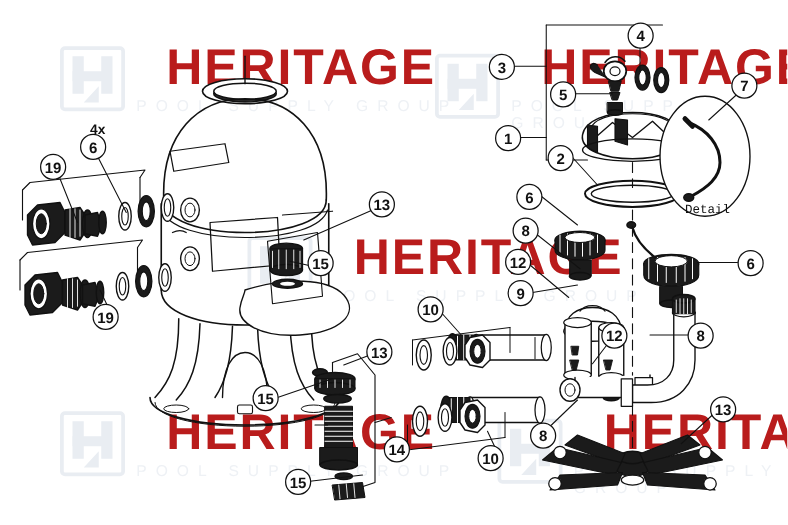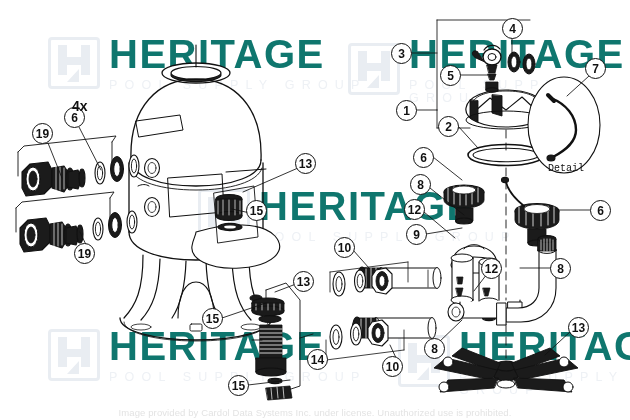--- a/index.html
+++ b/index.html
@@ -50,21 +50,22 @@
     position:absolute;left:16px;bottom:4px;
     width:0;height:0;display:block;
     border-left:12px solid transparent;
     border-bottom:13px solid #e9edf2;
   }
   .wm-txt{line-height:1;}
   .wm-top{
     font-size:40px;
     font-weight:bold;
     letter-spacing:1.5px;
-    color:#0f766e;
+    color:#b91c1c;
+    margin-left:24px;
   }
   .wm-bot{
     font-size:12.5px;
     letter-spacing:7.2px;
     color:#eef1f5;
     margin-top:5px;
   }
   .wm.w1{left:48px;  top:34px;}
   .wm.w2{left:348px; top:34px;}
   .wm.w3{left:198px; top:186px;}
@@ -89,21 +90,21 @@
     font-weight:bold;
     display:flex;
     align-items:center;
     justify-content:center;
     box-sizing:border-box;
     z-index:6;
     font-family:"Liberation Sans", sans-serif;
   }
   .qty{
     position:absolute;
-    font-size:14px;
+    font-size:11px;
     font-weight:bold;
     color:#111;
     z-index:6;
   }
   .detail-label{
     position:absolute;
     font-size:10px;
     color:#111;
     z-index:6;
     font-family:Liberation Mono, monospace;
@@ -541,14 +542,13 @@
       <div class="callout" style="left: 202px; top: 308px;">15</div>
       <div class="callout" style="left: 228px; top: 375px;">15</div>
       <div class="callout" style="left: 64px; top: 107px;">6</div>
       <div class="callout" style="left: 32px; top: 123px;">19</div>
       <div class="callout" style="left: 74px; top: 243px;">19</div>
     </div>
 
   <div class="qty" style="left:72px; top:98px;">4x</div>
   <div class="detail-label" style="left:548px; top:163px;">Detail</div>
 
-  <div id="footer">Image provided by Cardol Data Systems Inc. under license. Unauthorized use is prohibited.</div>
 </div>
 
 </body></html>

